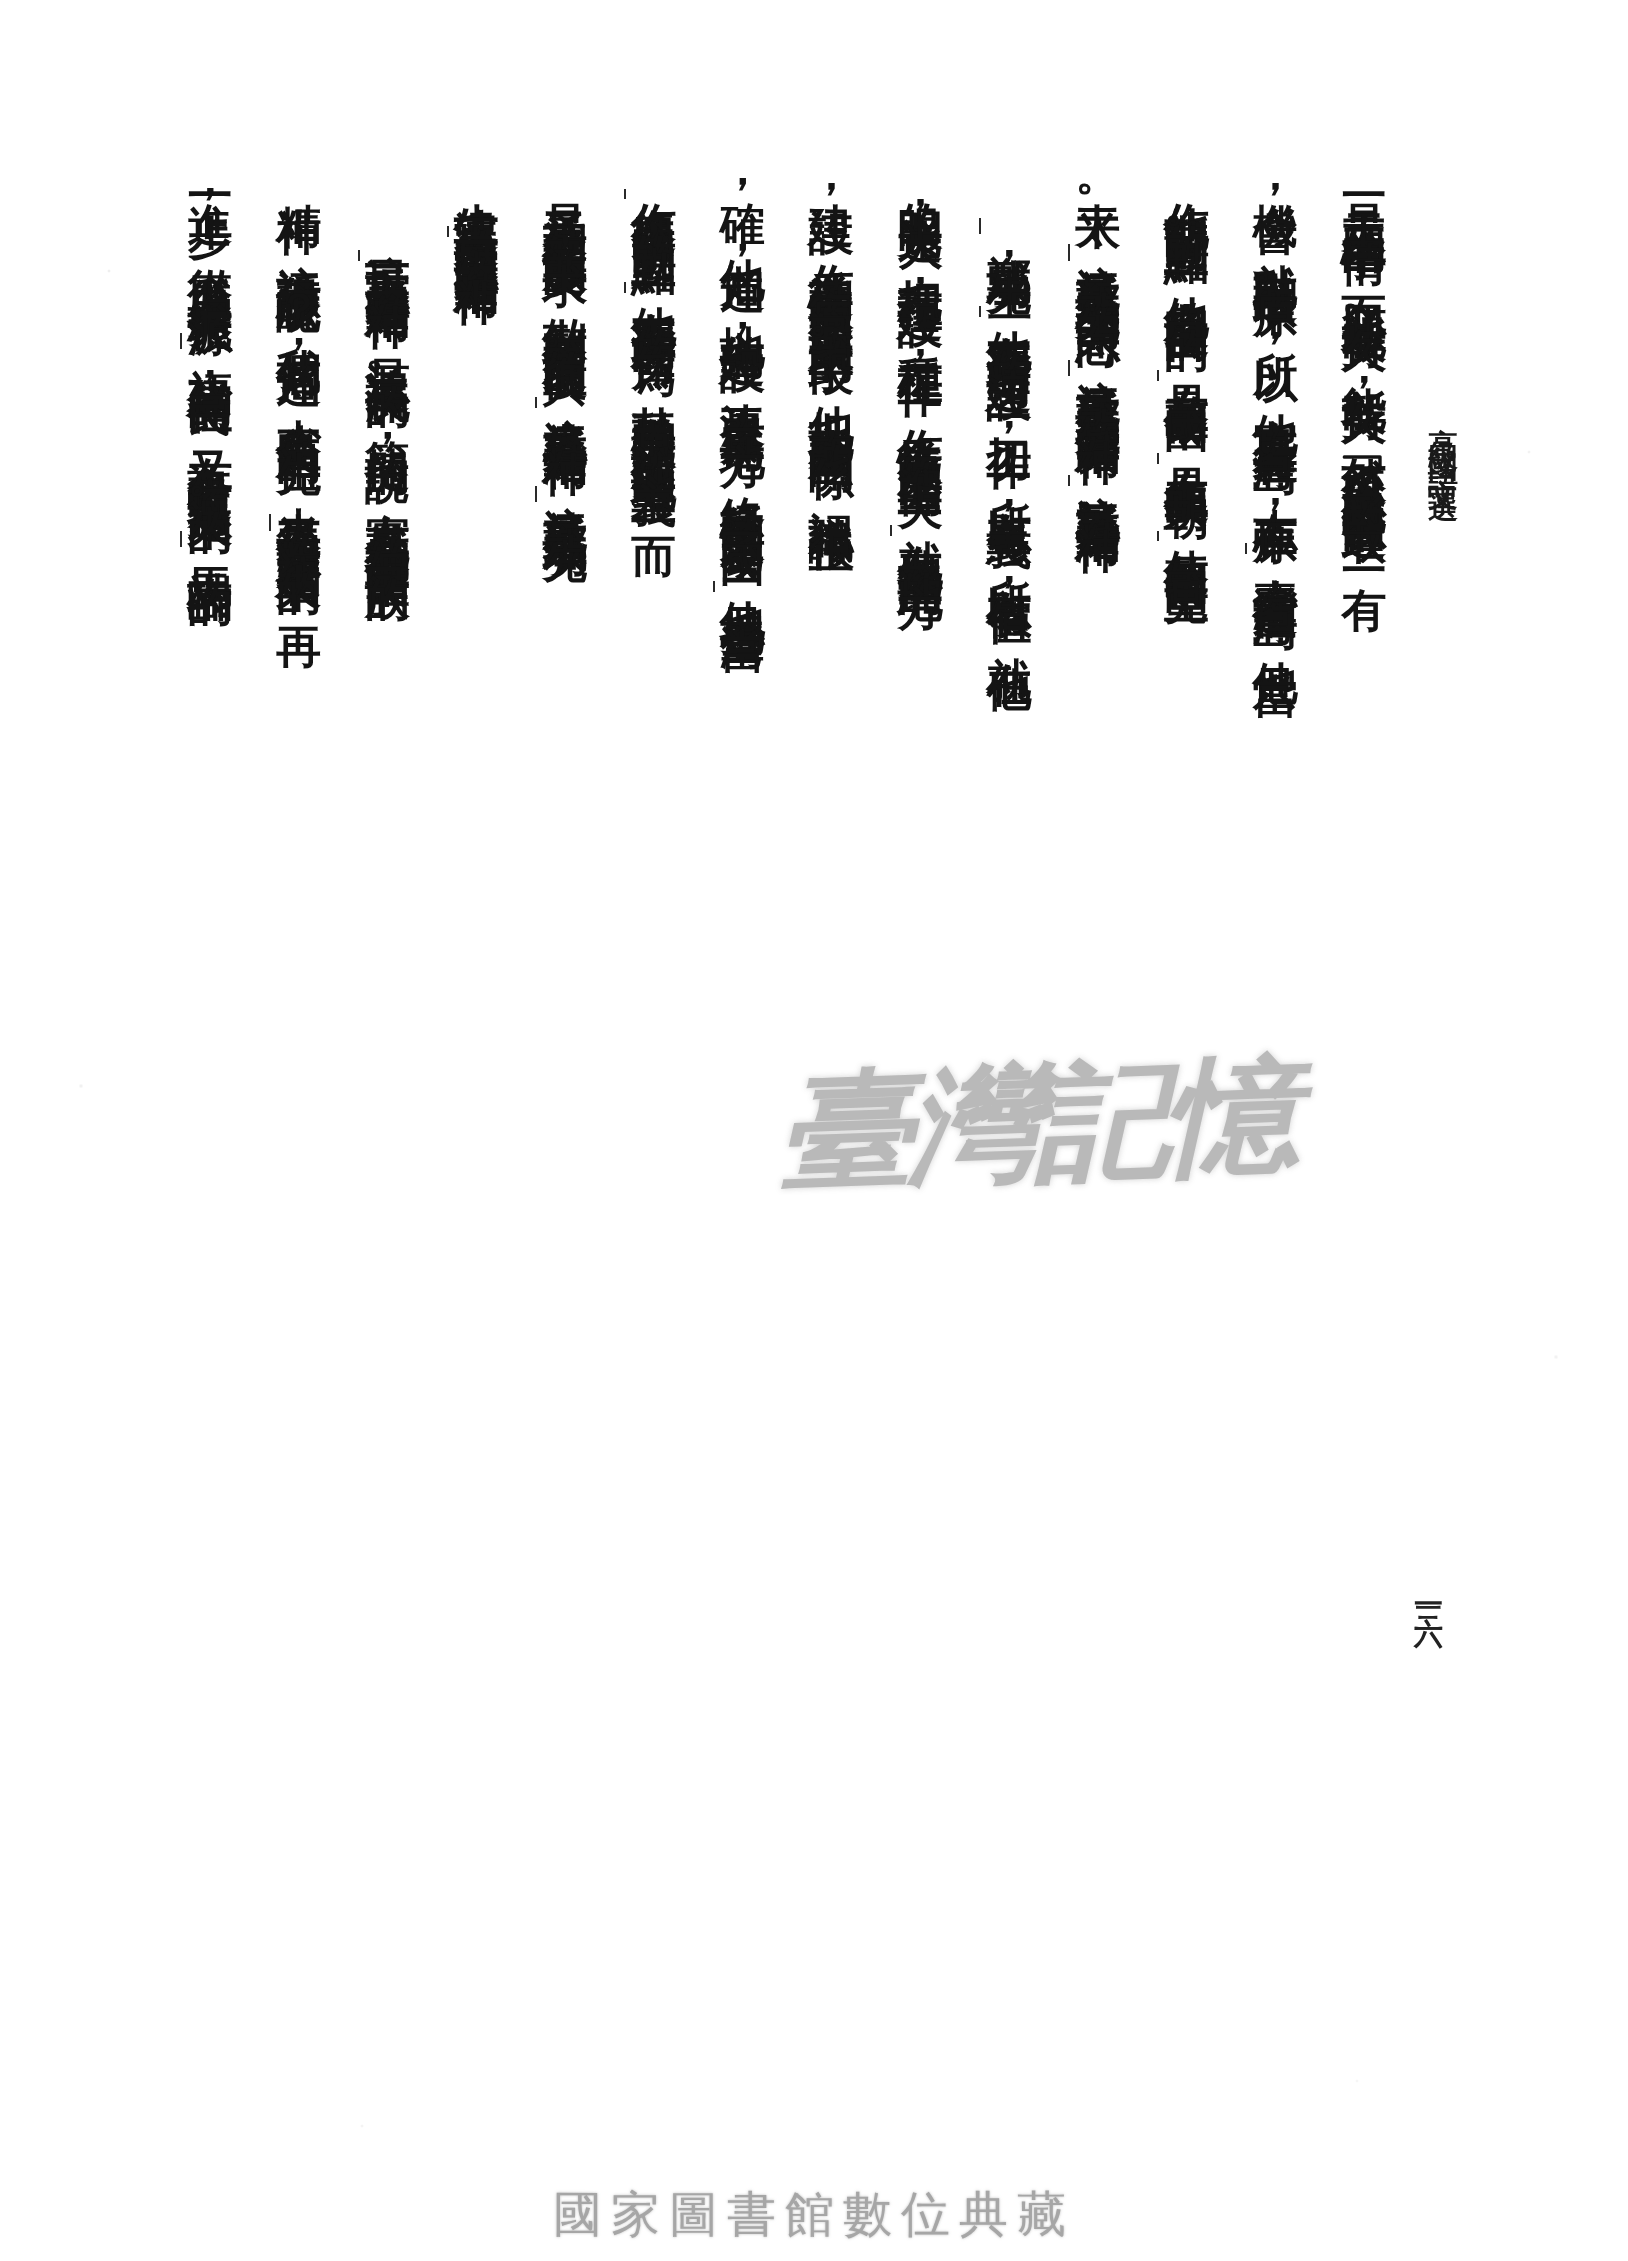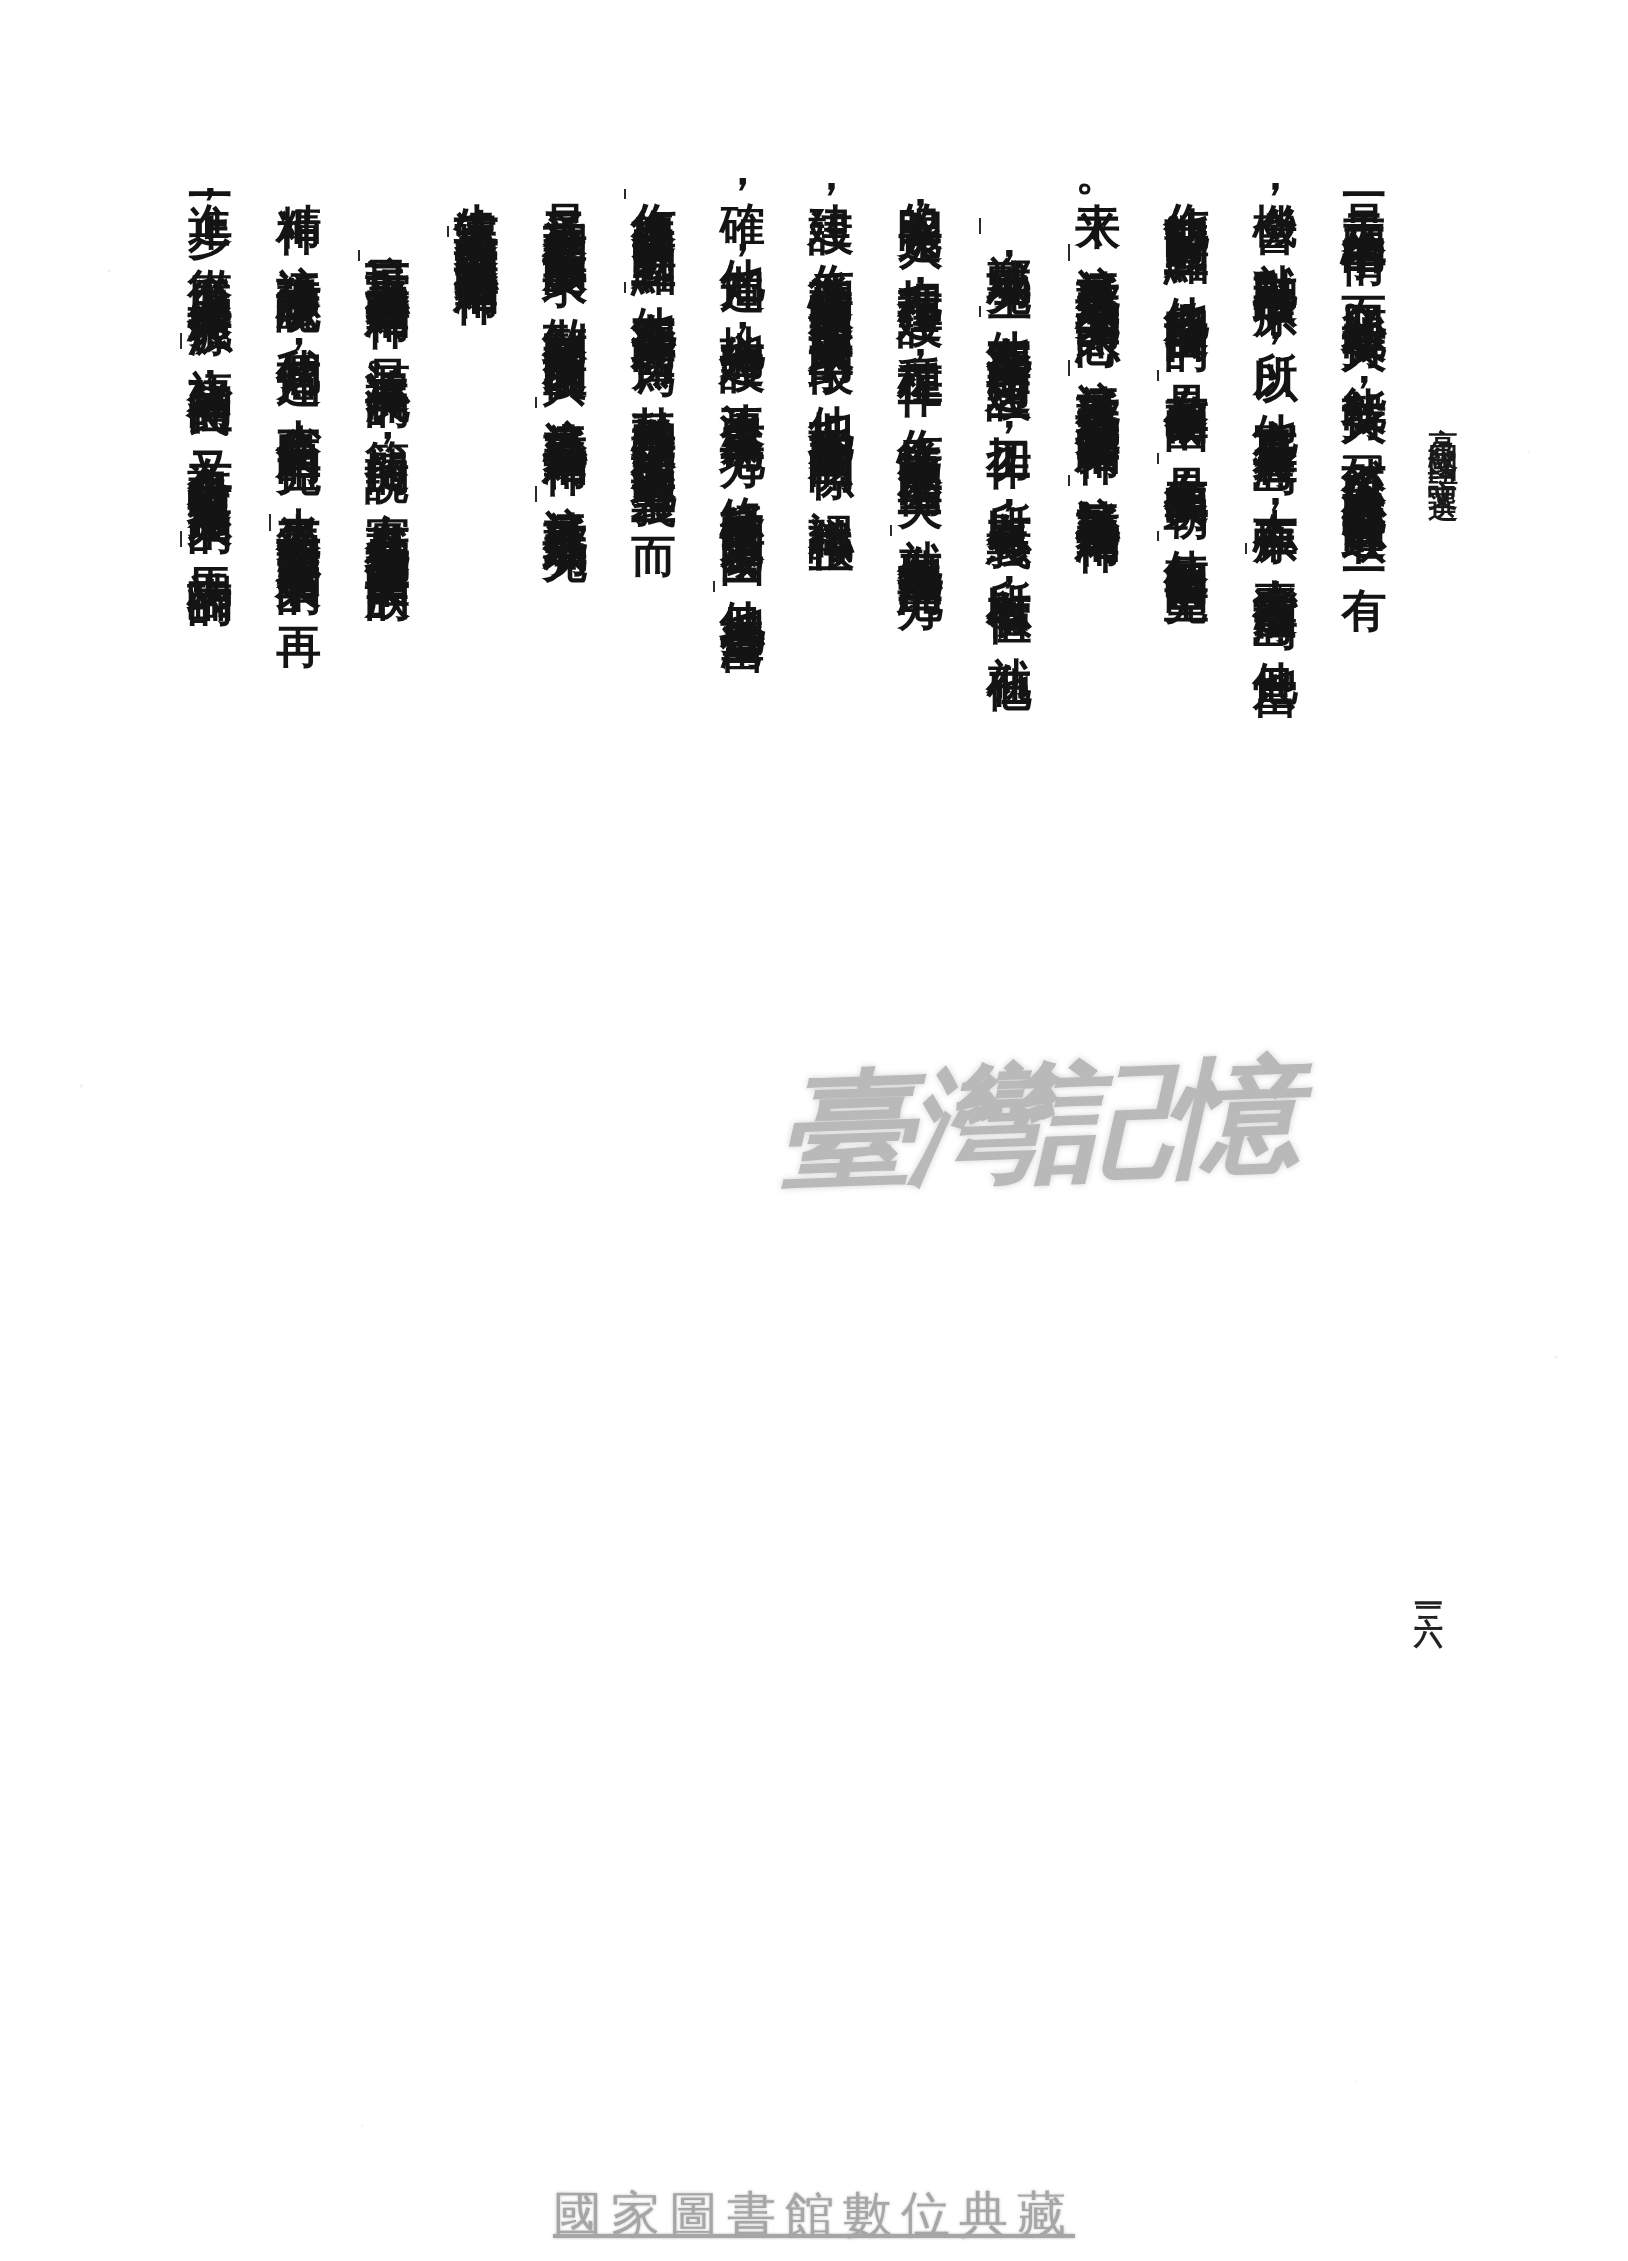--- a/index.html
+++ b/index.html
@@ -55,21 +55,20 @@
   .wm-en{
     font-size:34px;color:#8d8d8d;opacity:.8;font-style:italic;
     text-align:right;margin-top:-27px;padding-right:12.7px;letter-spacing:1.8px;
     font-family:"DejaVu Serif","Liberation Serif",serif;
   }
   .footer{
     position:absolute;left:0;right:0;top:2182px;text-align:center;
     font-size:49px;color:#a6a6a6;letter-spacing:9px;font-weight:500;
     text-shadow:0 0 2.7px rgba(160,160,160,.7);
     font-family:"DejaVu Sans","Liberation Sans",sans-serif;
-    text-decoration:underline;
   }
 </style>
 </head>
 <body>
 
 <div class="page">
 
   <div class="text-area" id="text-area">
       <div class="col"><span class="">是一天兩天的事情，而必須能彀持久。能彀持久，然後可以「徐觀形勢以圖進取」，一有</span></div>
       <div class="col"><span class="">機會，就動手進取中原。所以，他實在是身在海島，志在中原，</span><span class="pn">臺灣</span><span class="">這個海島，他只當</span></div>

